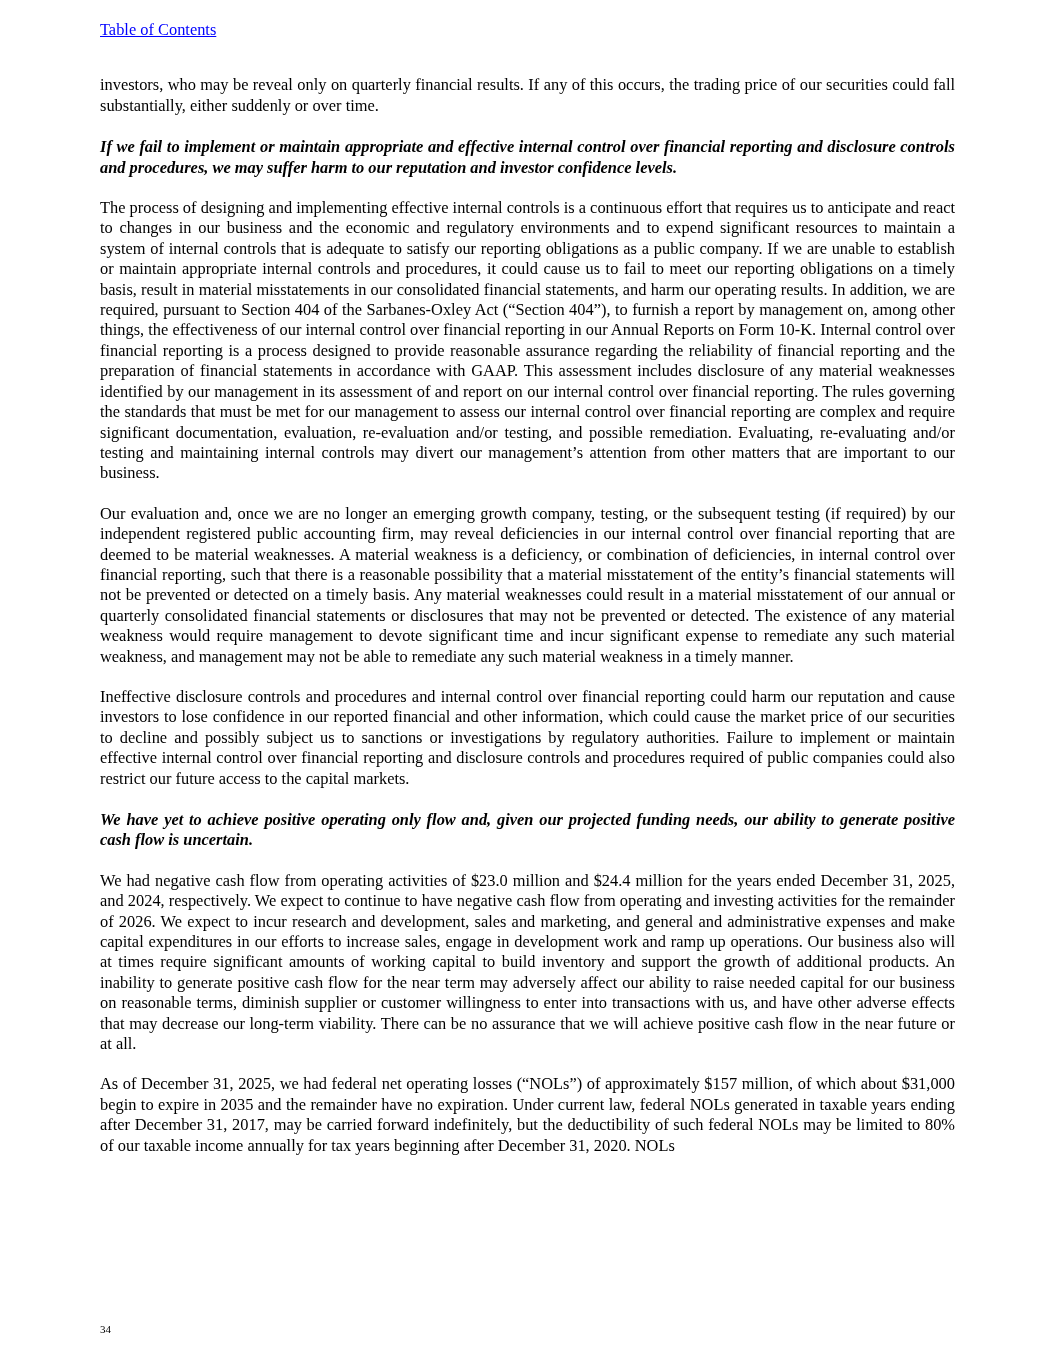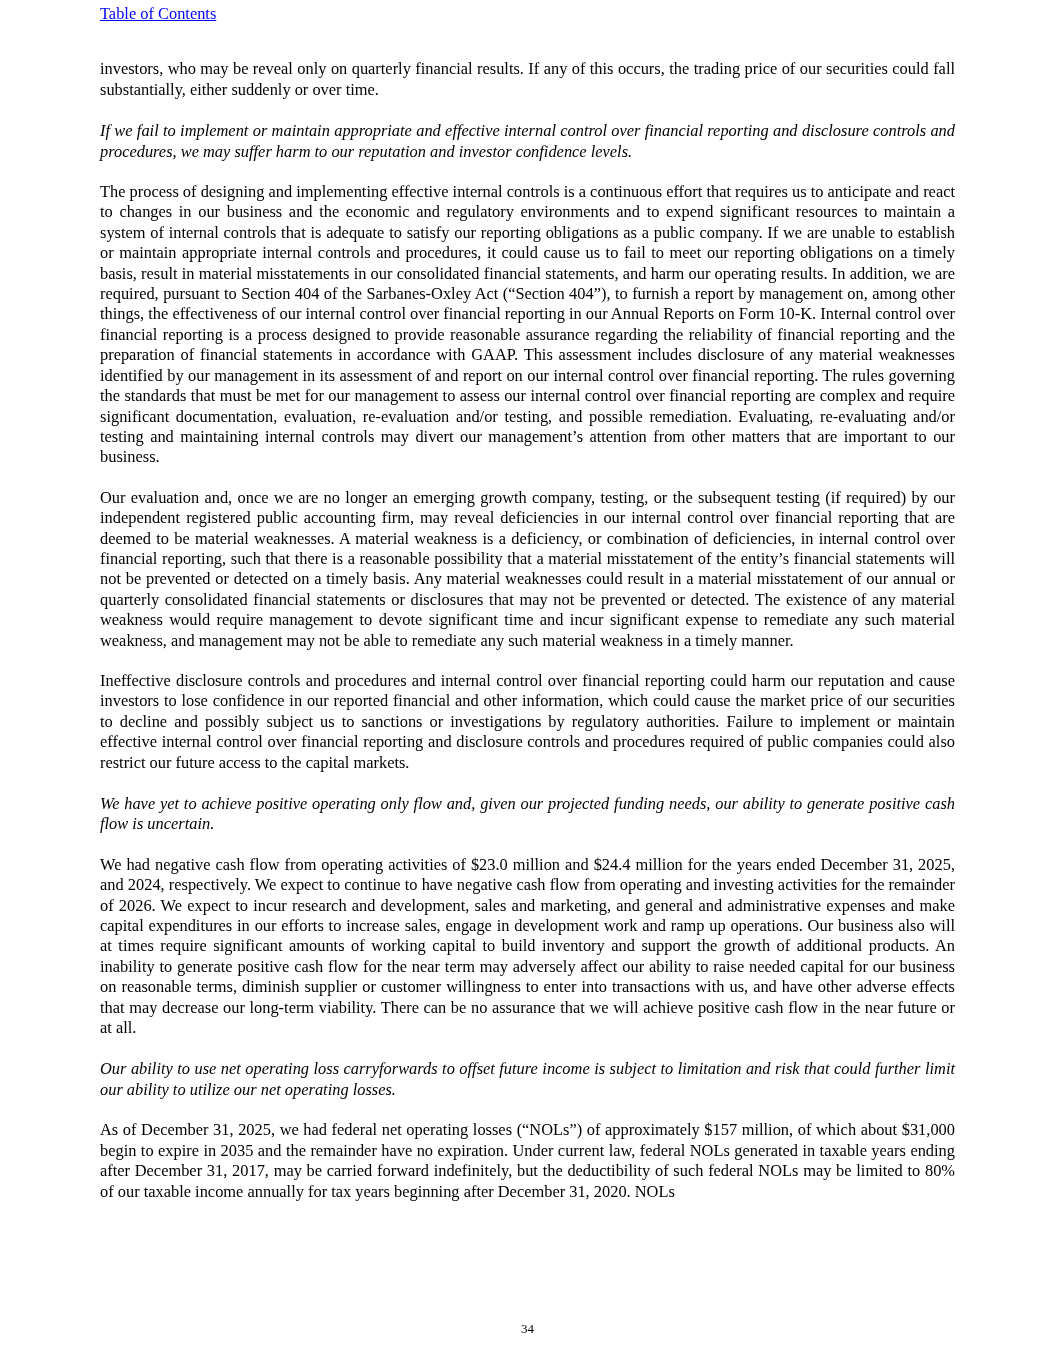--- a/index.html
+++ b/index.html
@@ -1,20 +1,20 @@
 <!DOCTYPE html>
 <html><head>
 <meta charset="utf-8">
 <style>
   html, body { margin: 0; padding: 0; background: #ffffff; }
   .page {
     width: 1055px;
     height: 1365px;
     box-sizing: border-box;
-    padding: 4px 100px 26px 100px;
+    padding: 20px 100px 26px 100px;
     display: flex;
     flex-direction: column;
     background: #ffffff;
     font-family: "Liberation Serif", serif;
     font-size: 16.4px;
     line-height: 20.4px;
     color: #000000;
   }
   .toc-link {
     align-self: flex-start;
@@ -23,27 +23,26 @@
     margin: 0 0 15px 0;
     cursor: pointer;
   }
   .para {
     margin: 20px 0 0 0;
     text-align: justify;
   }
   .heading {
     margin: 21px 0 0 0;
     text-align: justify;
-    font-weight: normal;
+    font-weight: bold;
     font-style: italic;
   }
   .footer {
     margin-top: auto;
-    text-align: center;
-    font-size: 13px;
+    font-size: 11px;
   }
 </style>
 </head>
 <body>
 
 <div class="page">
 
   <a href="#" class="toc-link">Table of Contents</a>
 
   <p class="para">investors, who may be reveal only on quarterly financial results. If any of this occurs, the trading price of our securities could fall substantially, either suddenly or over time.</p>
@@ -53,19 +52,18 @@
   <p class="para">The process of designing and implementing effective internal controls is a continuous effort that requires us to anticipate and react to changes in our business and the economic and regulatory environments and to expend significant resources to maintain a system of internal controls that is adequate to satisfy our reporting obligations as a public company. If we are unable to establish or maintain appropriate internal controls and procedures, it could cause us to fail to meet our reporting obligations on a timely basis, result in material misstatements in our consolidated financial statements, and harm our operating results. In addition, we are required, pursuant to Section 404 of the Sarbanes-Oxley Act (“Section 404”), to furnish a report by management on, among other things, the effectiveness of our internal control over financial reporting in our Annual Reports on Form 10-K. Internal control over financial reporting is a process designed to provide reasonable assurance regarding the reliability of financial reporting and the preparation of financial statements in accordance with GAAP. This assessment includes disclosure of any material weaknesses identified by our management in its assessment of and report on our internal control over financial reporting. The rules governing the standards that must be met for our management to assess our internal control over financial reporting are complex and require significant documentation, evaluation, re-evaluation and/or testing, and possible remediation. Evaluating, re-evaluating and/or testing and maintaining internal controls may divert our management’s attention from other matters that are important to our business.</p>
 
   <p class="para">Our evaluation and, once we are no longer an emerging growth company, testing, or the subsequent testing (if required) by our independent registered public accounting firm, may reveal deficiencies in our internal control over financial reporting that are deemed to be material weaknesses. A material weakness is a deficiency, or combination of deficiencies, in internal control over financial reporting, such that there is a reasonable possibility that a material misstatement of the entity’s financial statements will not be prevented or detected on a timely basis. Any material weaknesses could result in a material misstatement of our annual or quarterly consolidated financial statements or disclosures that may not be prevented or detected. The existence of any material weakness would require management to devote significant time and incur significant expense to remediate any such material weakness, and management may not be able to remediate any such material weakness in a timely manner.</p>
 
   <p class="para">Ineffective disclosure controls and procedures and internal control over financial reporting could harm our reputation and cause investors to lose confidence in our reported financial and other information, which could cause the market price of our securities to decline and possibly subject us to sanctions or investigations by regulatory authorities. Failure to implement or maintain effective internal control over financial reporting and disclosure controls and procedures required of public companies could also restrict our future access to the capital markets.</p>
 
   <p class="heading">We have yet to achieve positive operating only flow and, given our projected funding needs, our ability to generate positive cash flow is uncertain.</p>
 
   <p class="para">We had negative cash flow from operating activities of $23.0 million and $24.4 million for the years ended December 31, 2025, and 2024, respectively. We expect to continue to have negative cash flow from operating and investing activities for the remainder of 2026. We expect to incur research and development, sales and marketing, and general and administrative expenses and make capital expenditures in our efforts to increase sales, engage in development work and ramp up operations. Our business also will at times require significant amounts of working capital to build inventory and support the growth of additional products. An inability to generate positive cash flow for the near term may adversely affect our ability to raise needed capital for our business on reasonable terms, diminish supplier or customer willingness to enter into transactions with us, and have other adverse effects that may decrease our long-term viability. There can be no assurance that we will achieve positive cash flow in the near future or at all.</p>
 
-  <p class="heading">Our ability to use net operating loss carryforwards to offset future income is subject to limitation and risk that could further limit our ability to utilize our net operating losses.</p>
 
   <p class="para">As of December 31, 2025, we had federal net operating losses (“NOLs”) of approximately $157 million, of which about $31,000 begin to expire in 2035 and the remainder have no expiration. Under current law, federal NOLs generated in taxable years ending after December 31, 2017, may be carried forward indefinitely, but the deductibility of such federal NOLs may be limited to 80% of our taxable income annually for tax years beginning after December 31, 2020. NOLs</p>
 
   <div class="footer">34</div>
 
 </div>
 
 </body></html>

